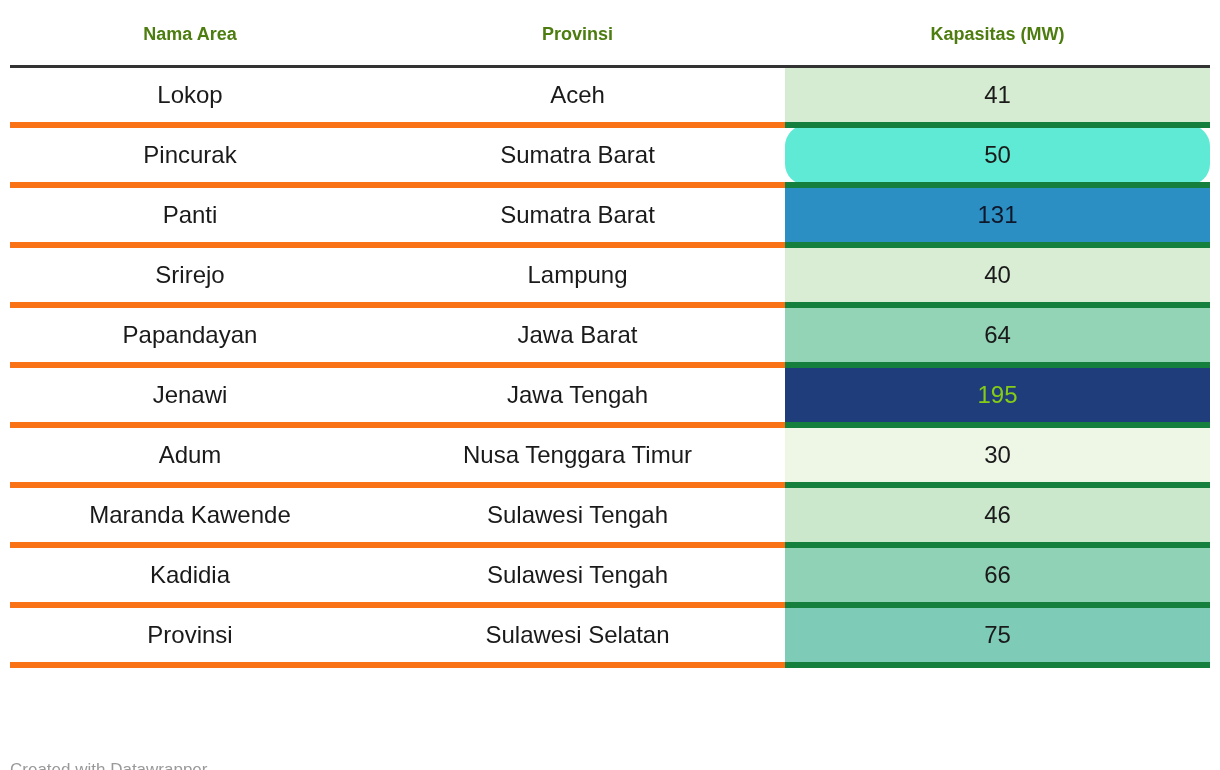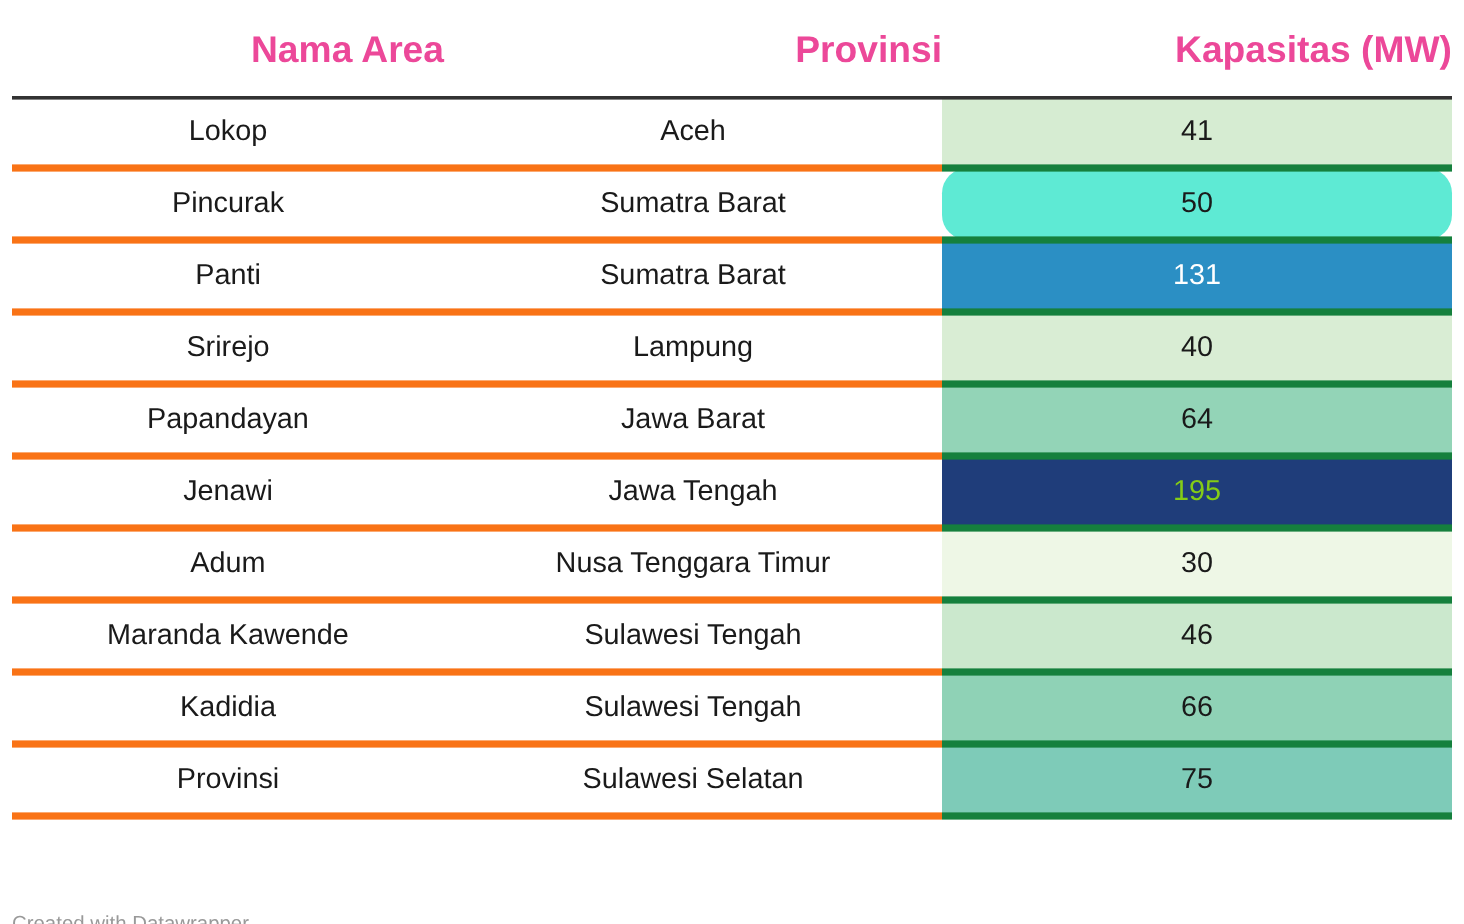--- a/index.html
+++ b/index.html
@@ -21,25 +21,25 @@
     box-sizing: border-box;
     padding: 0 10px;
   }
   table.data-table {
     width: 1200px;
     border-collapse: collapse;
     table-layout: fixed;
     margin-top: 24px;
   }
   table.data-table th {
-    font-size: 31px;
+    font-size: 18px;
     font-weight: bold;
-    color: #ec4899;
+    color: #4d7c0f;
     padding: 0 0 20px 0;
-    text-align: right;
+    text-align: center;
     border-bottom: 3px solid #333333;
   }
   table.data-table td {
     font-size: 24px;
     font-weight: normal;
     color: #1a1a1a;
     text-align: center;
     height: 54px;
     padding: 0;
     border-bottom: 6px solid #15803d;
@@ -87,21 +87,21 @@
           <td class="cap-cell" style="background: rgb(214, 236, 210);">41</td>
         </tr>
         <tr class="data-row">
           <td class="area-cell">Pincurak</td>
           <td class="prov-cell">Sumatra Barat</td>
           <td class="cap-cell" style="background: #5eead4; border-radius: 21px;">50</td>
         </tr>
         <tr class="data-row">
           <td class="area-cell">Panti</td>
           <td class="prov-cell">Sumatra Barat</td>
-          <td class="cap-cell" style="background: rgb(43, 143, 196); color: #ffffff;">131</td>
+          <td class="cap-cell" style="background: rgb(43, 143, 196); color: #0f172a;">131</td>
         </tr>
         <tr class="data-row">
           <td class="area-cell">Srirejo</td>
           <td class="prov-cell">Lampung</td>
           <td class="cap-cell" style="background: rgb(217, 237, 212);">40</td>
         </tr>
         <tr class="data-row">
           <td class="area-cell">Papandayan</td>
           <td class="prov-cell">Jawa Barat</td>
           <td class="cap-cell" style="background: rgb(147, 212, 183);">64</td>

